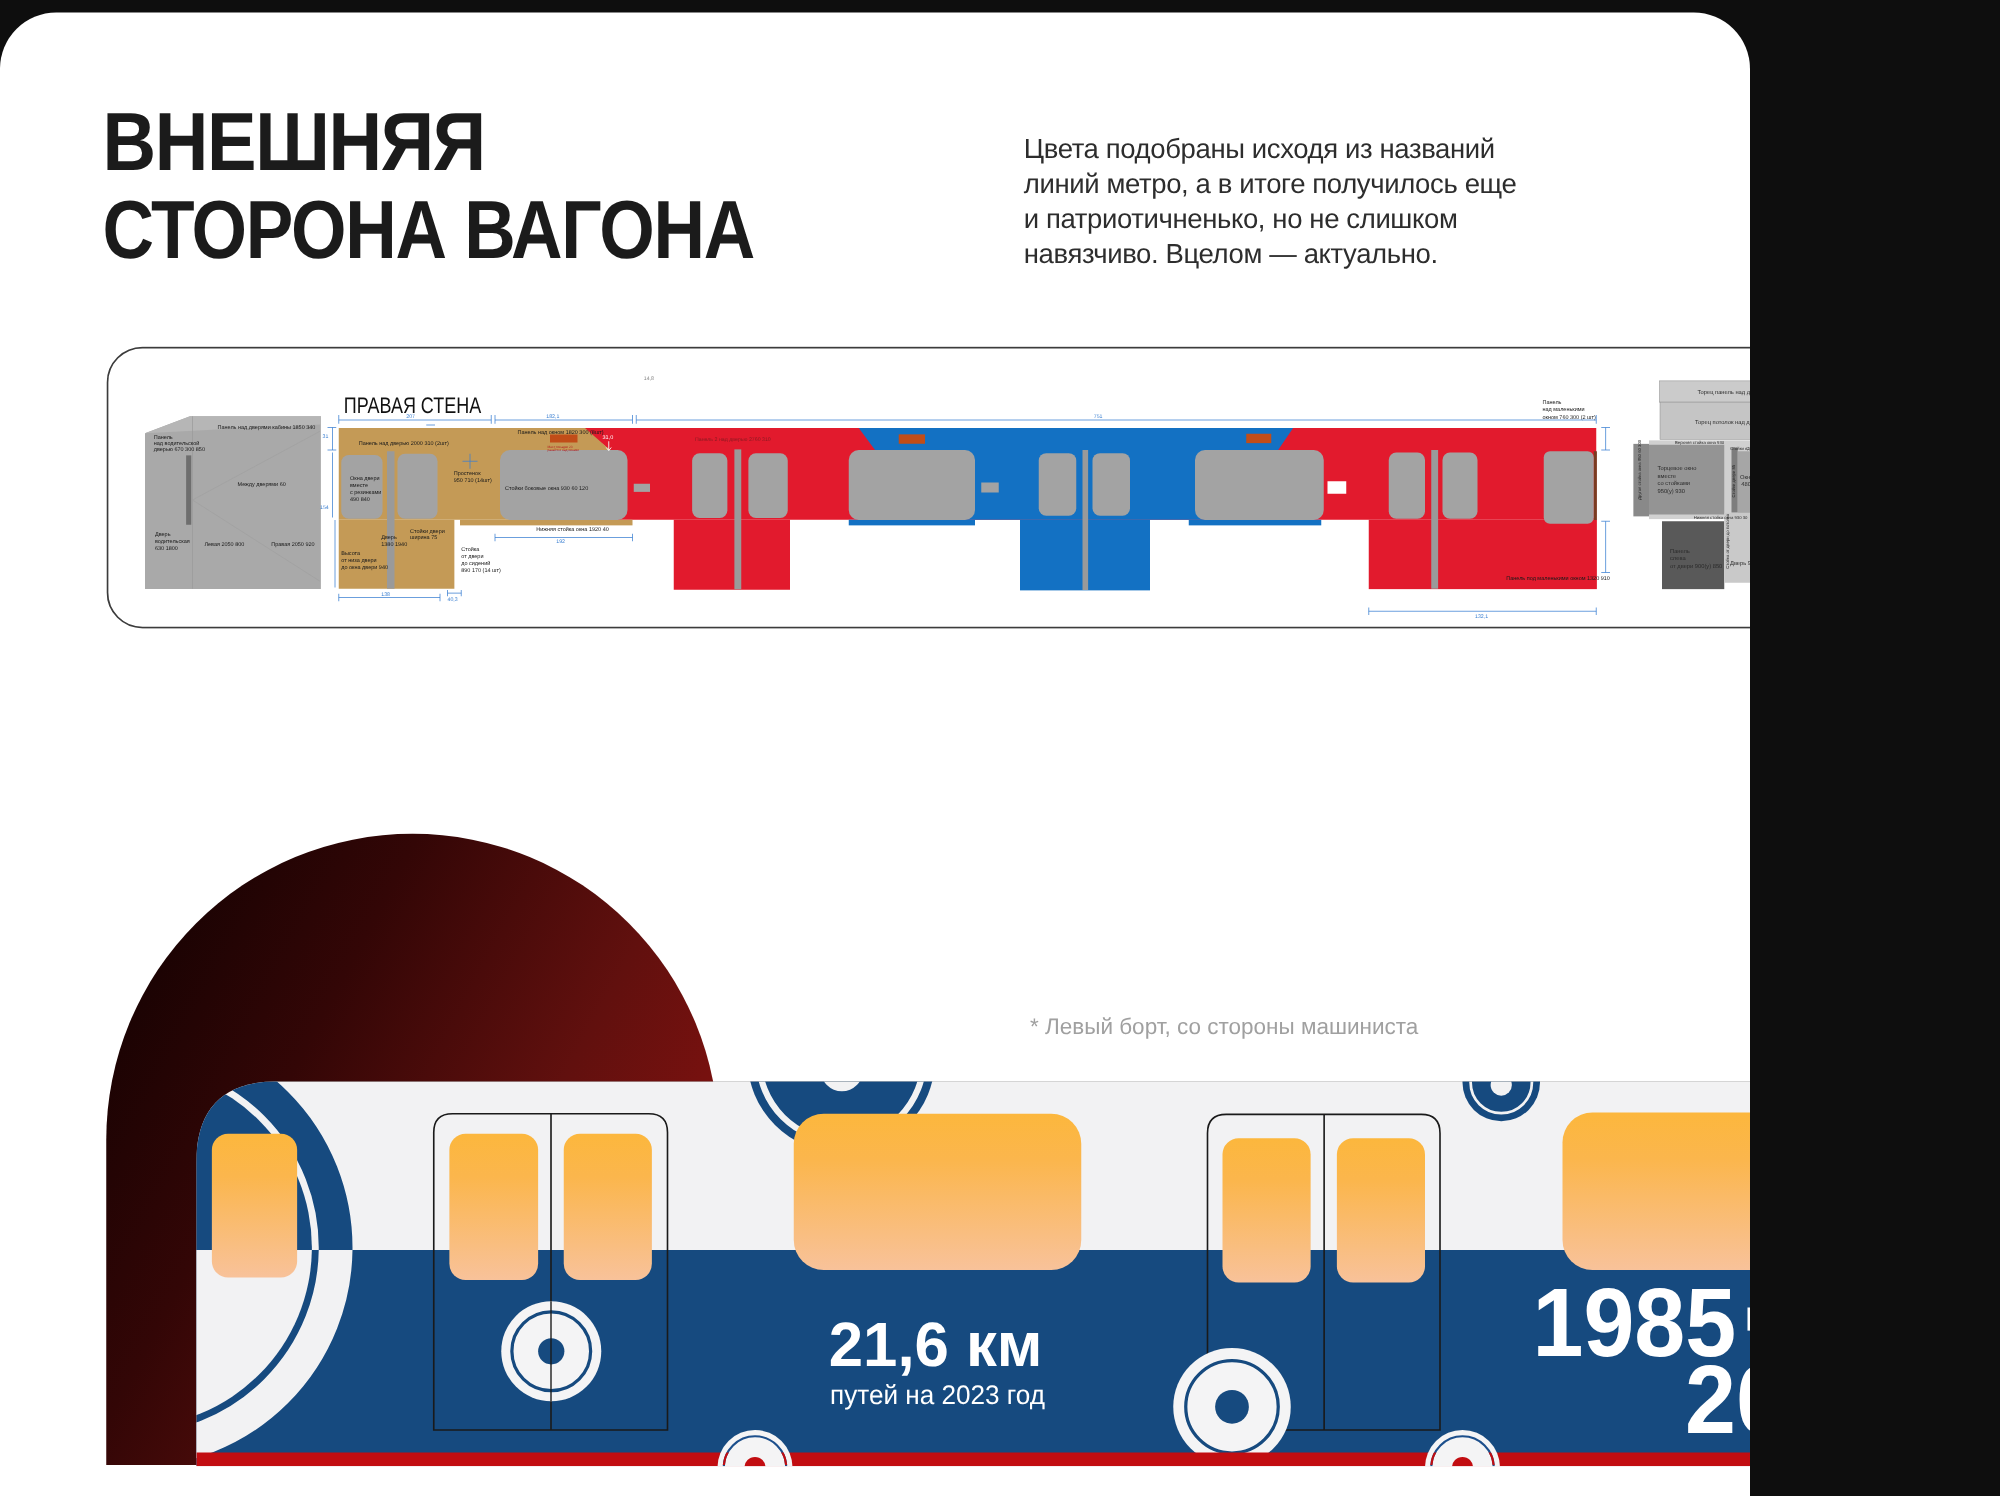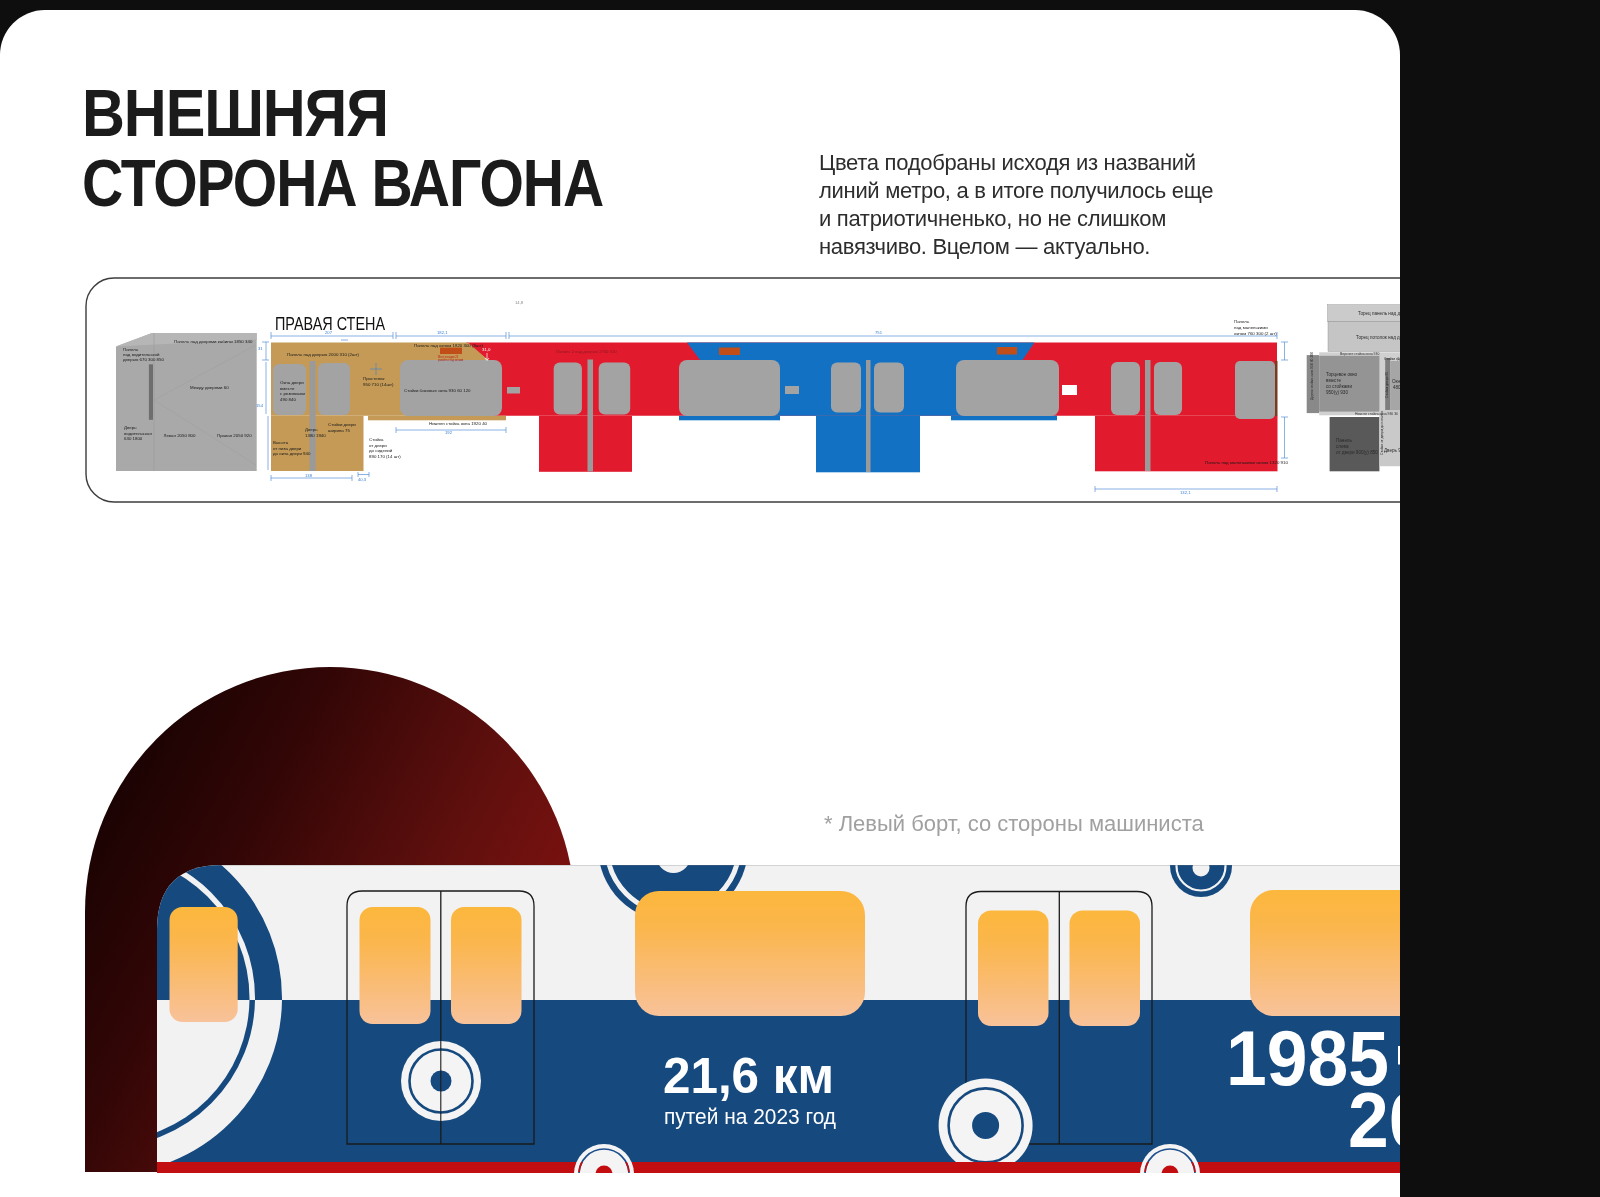--- a/index.html
+++ b/index.html
@@ -3,22 +3,22 @@
 <meta charset="utf-8">
 <style>
   html,body{margin:0;padding:0;}
   body{width:1600px;height:1197px;background:#0e0e0e;overflow:hidden;position:relative;
        font-family:"Liberation Sans", sans-serif;}
   #card{position:absolute;left:0;top:10px;width:1400px;height:1187px;background:#ffffff;
         border-radius:45px 45px 0 0;overflow:hidden;}
   #h1{position:absolute;left:82px;top:68px;font-weight:bold;font-size:66px;line-height:70px;
       color:#1b1b1b;letter-spacing:-1.2px;transform:scaleX(0.9);transform-origin:left top;}
   #h1b{display:inline-block;transform:scaleX(0.961);transform-origin:left top;}
-  #para{position:absolute;left:819px;top:95px;font-size:22px;line-height:28px;color:#2d2d2d;letter-spacing:-0.3px;margin-top:44px;}
-  #caption{position:absolute;left:824px;top:801px;font-size:22px;color:#a0a0a0;}
+  #para{position:absolute;left:819px;top:95px;font-size:22px;line-height:28px;color:#2d2d2d;letter-spacing:-0.3px;}
+  #caption{position:absolute;left:824px;top:801px;font-size:18px;color:#a0a0a0;}
   #arch{position:absolute;left:85px;top:657px;width:490px;height:505px;
         border-radius:245px 245px 0 0;
         background:linear-gradient(118deg,#0d0101 0%,#330606 33%,#61100e 62%,#8c1210 92%);}
   #panelsvg{position:absolute;left:85px;top:267px;}
   #trainsvg{position:absolute;left:0px;top:835px;}
 </style>
 </head>
 <body>
 
 <div id="card">

